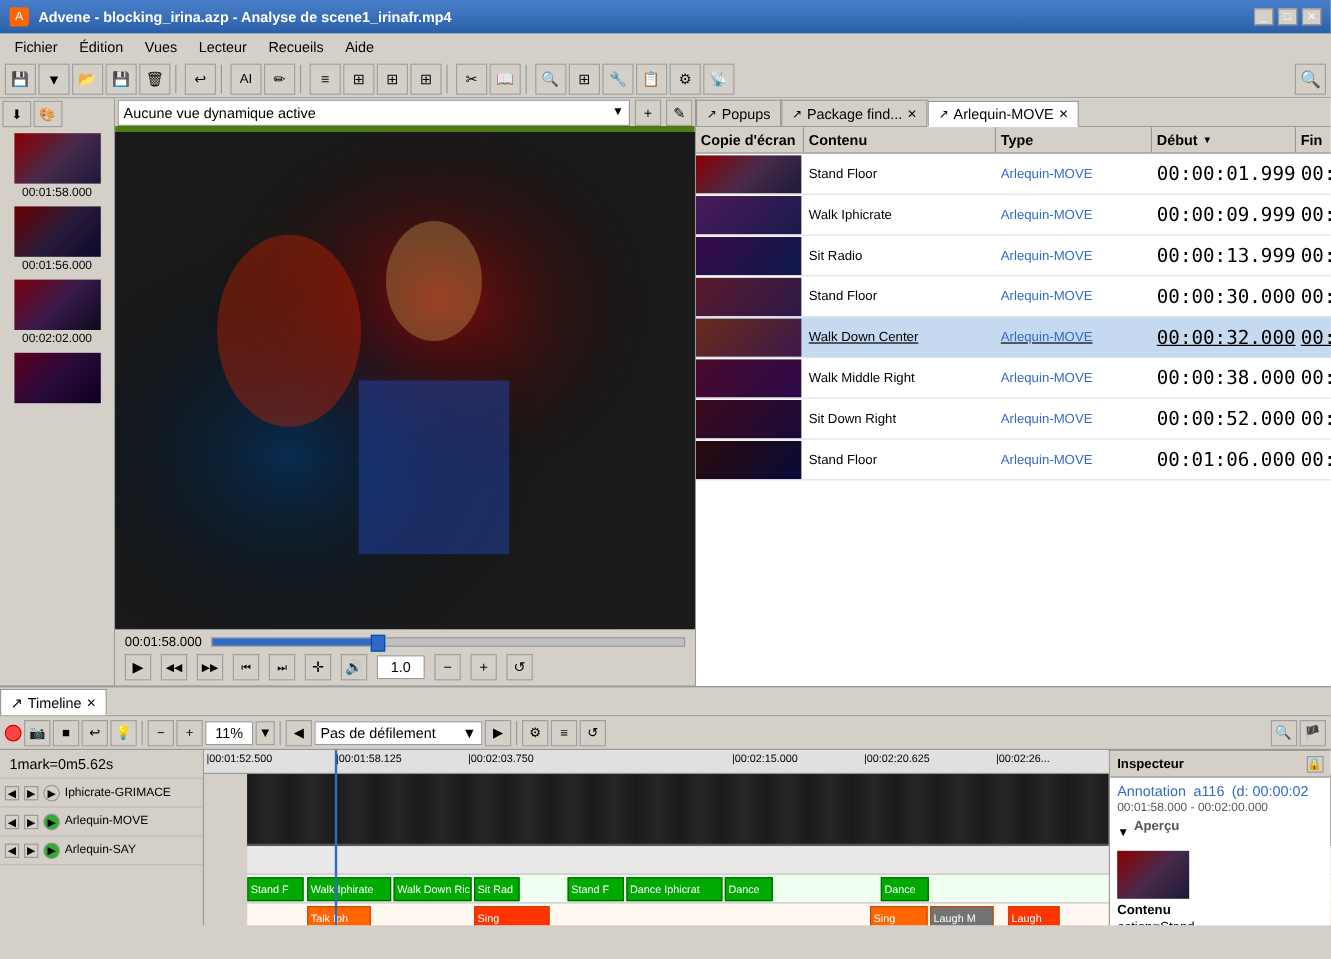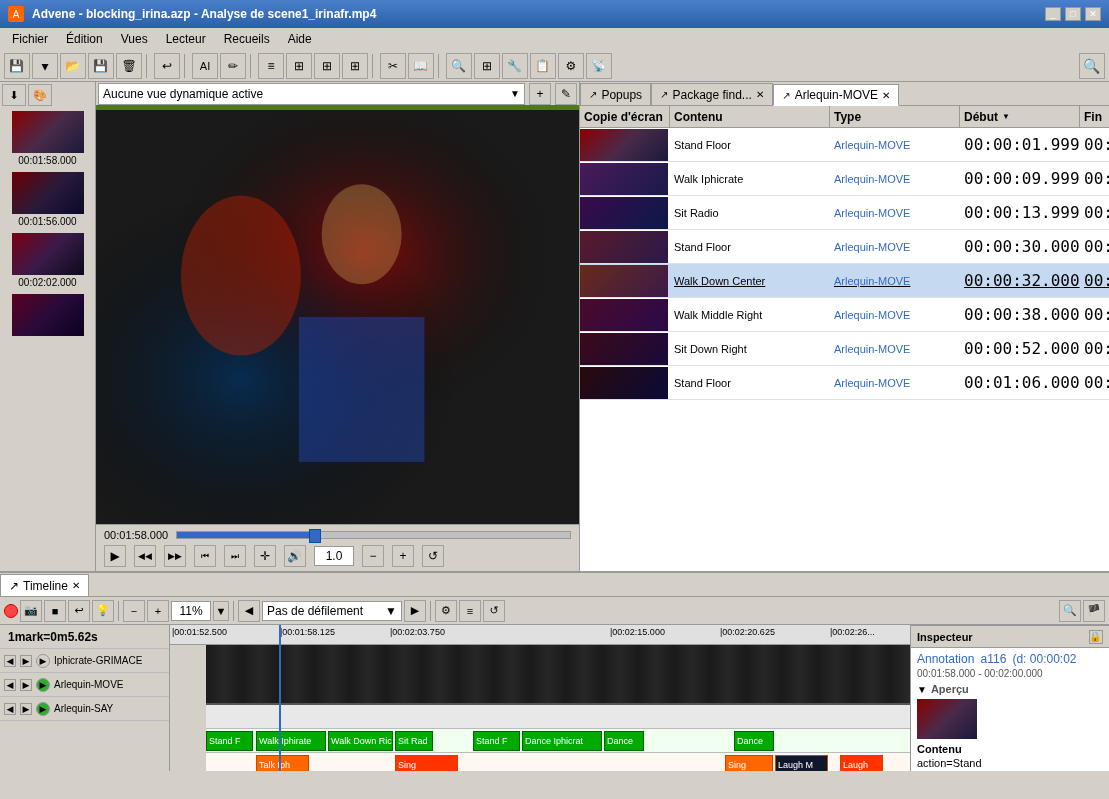--- a/index.html
+++ b/index.html
@@ -356,21 +356,20 @@
     .tl-track-label { font-size: 10px; flex: 1; white-space: nowrap; overflow: hidden; }
 
     .tl-mark-row {
       height: 24px;
       border-bottom: 1px solid #bbb;
       background: #d4d0c8;
       display: flex;
       align-items: center;
       padding: 0 8px;
       font-size: 10px;
-      font-weight: bold;
     }
 
     
     .timeline-ruler {
       height: 20px;
       background: #e0e0e0;
       border-bottom: 1px solid #999;
       position: relative;
       overflow: hidden;
     }
@@ -414,42 +413,42 @@
       width: 2px;
       background: #316ac5;
       z-index: 10;
     }
 
     
     .inspector-panel {
       position: absolute;
       right: 0;
       top: 0;
-      width: 199px;
+      width: 185px;
       background: white;
       border: 1px solid #999;
       border-right: none;
       z-index: 20;
     }
     .inspector-header {
       display: flex;
       align-items: center;
       justify-content: space-between;
       padding: 3px 6px;
       background: #d4d0c8;
       border-bottom: 1px solid #999;
       height: 22px;
     }
     .inspector-title { font-size: 11px; font-weight: bold; }
     .inspector-lock { width: 14px; height: 14px; background: #d4d0c8; border: 1px solid #999; display: flex; align-items: center; justify-content: center; font-size: 10px; cursor: pointer; }
     .inspector-content { padding: 4px 6px; }
     .inspector-annotation-id { font-size: 11px; color: #000; margin-bottom: 2px; }
     .inspector-annotation-id span { color: #316ac5; }
     .inspector-time { font-size: 10px; color: #555; margin-bottom: 4px; }
-    .inspector-section { font-size: 11px; font-weight: bold; color: #555; margin-bottom: 0; }
+    .inspector-section { font-size: 11px; font-weight: bold; color: #555; margin-bottom: 10px; }
     .inspector-thumb-container {
       width: 60px; height: 40px;
       background: #333;
       margin-bottom: 4px;
     }
     .inspector-thumb-inner { width: 100%; height: 100%; background: linear-gradient(135deg, #8B0000 0%, #4a2a4a 50%, #1a1a3a 100%); }
     .inspector-label { font-size: 11px; margin-bottom: 2px; }
   </style>
 </head>
 <body>
@@ -818,21 +817,21 @@
         <div class="annotation-block" style="left:267px;width:47px;">Stand F</div>
         <div class="annotation-block" style="left:316px;width:80px;">Dance Iphicrat</div>
         <div class="annotation-block" style="left:398px;width:40px;">Dance</div>
         <div class="annotation-block" style="left:528px;width:40px;">Dance</div>
       </div>
 
       <div class="track-row" style="background:#fff8f0;">
         <div class="annotation-block say" style="left:50px;width:53px;">Talk Iph</div>
         <div class="annotation-block say" style="left:189px;width:63px;background:#ff3300;">Sing</div>
         <div class="annotation-block say" style="left:519px;width:48px;">Sing</div>
-        <div class="annotation-block say" style="left:569px;width:53px;background:#0f172a;">Laugh M</div>
+        <div class="annotation-block say" style="left:569px;width:53px;background:#737373;">Laugh M</div>
         <div class="annotation-block say" style="left:634px;width:43px;background:#ff3300;">Laugh</div>
       </div>
 
       <div class="inspector-panel">
         <div class="inspector-header">
           <span class="inspector-title">Inspecteur</span>
           <div class="inspector-lock">🔒</div>
         </div>
         <div class="inspector-content">
           <div class="inspector-annotation-id">

